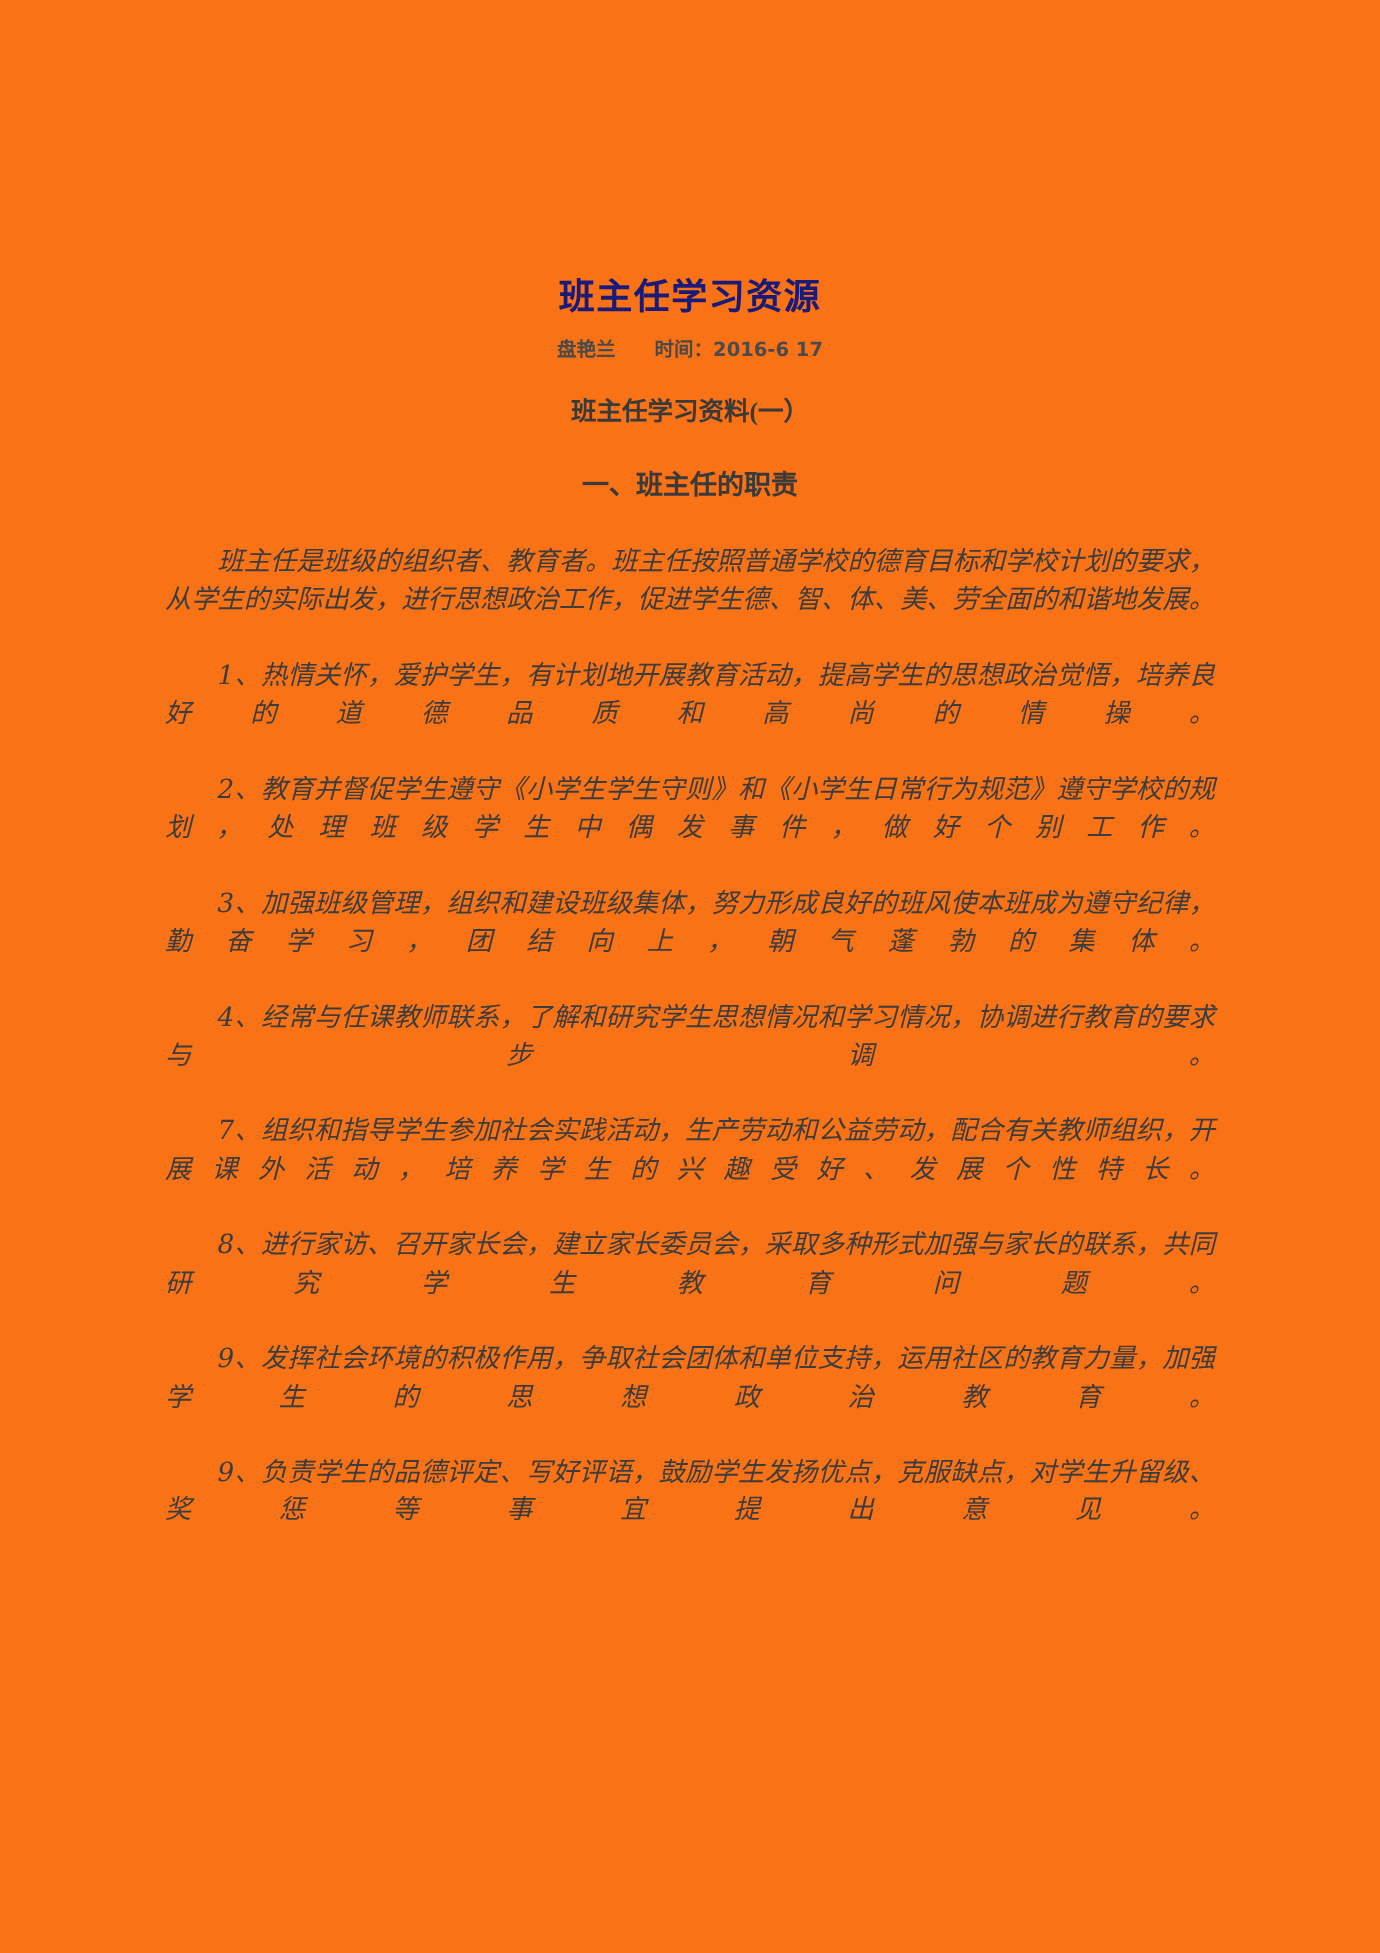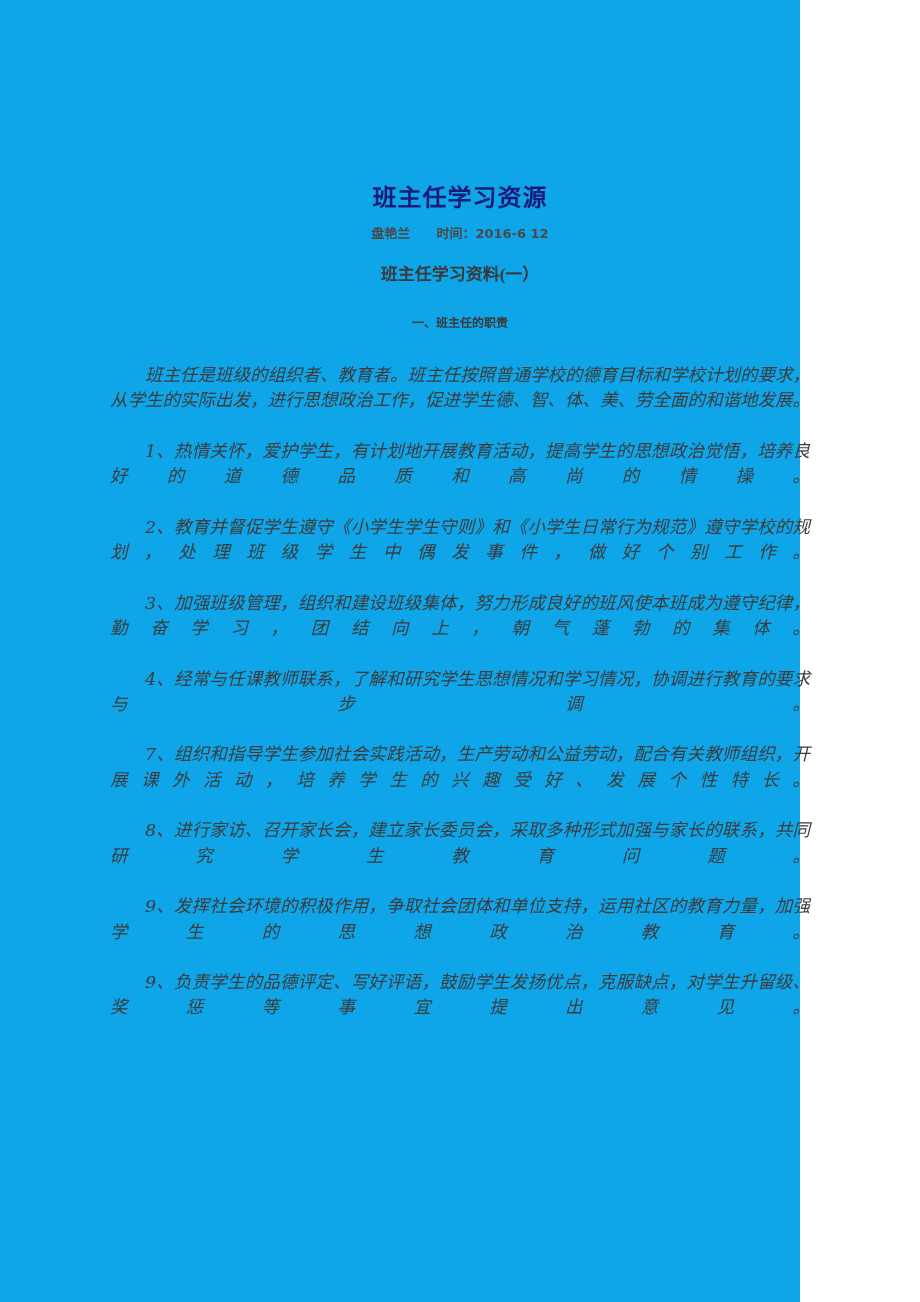--- a/index.html
+++ b/index.html
@@ -13,25 +13,25 @@
     width: 920px;
     height: 1302px;
     overflow: hidden;
     font-family: "DejaVu Serif", "Liberation Serif", serif;
     color: #3a3a3a;
     -webkit-font-smoothing: antialiased;
   }
 
   .page {
     position: relative;
-    width: 800px;
+    width: 920px;
     height: 1302px;
     box-sizing: border-box;
     padding: 0;
-    background: #0ea5e9;
+    background: #f97316;
   }
 
   
   .content {
     position: absolute;
     left: 110px;
     top: 0;
     width: 700px;
   }
 
@@ -73,21 +73,21 @@
     line-height: 24px;
     color: #3a3a3a;
   }
 
   
   .section-heading {
     margin: 0;
     text-align: center;
     font-family: "DejaVu Serif", "Liberation Serif", serif;
     font-weight: bold;
-    font-size: 12px;
+    font-size: 18px;
     line-height: 25px;
     color: #3a3a3a;
   }
   .section-heading.first { padding-top: 24px; }
   .section-heading.second { padding-top: 57px; }
 
   
   .body-block {
     margin: 0;
     padding: 0;
@@ -115,21 +115,21 @@
   }
 </style>
 </head>
 <body>
 
 <div class="page">
   <div class="content">
 
     <h1 class="doc-title">班主任学习资源</h1>
 
-    <div class="byline"><span>盘艳兰</span><span class="sep"></span><span>时间：</span><span>2016-6 12</span></div>
+    <div class="byline"><span>盘艳兰</span><span class="sep"></span><span>时间：</span><span>2016-6 17</span></div>
 
     <h2 class="sub-title">班主任学习资料(一）</h2>
 
     <h3 class="section-heading first">一、班主任的职责</h3>
 
     <div class="body-block lead">
       <p class="para">班主任是班级的组织者、教育者。班主任按照普通学校的德育目标和学校计划的要求，从学生的实际出发，进行思想政治工作，促进学生德、智、体、美、劳全面的和谐地发展。</p>
       <p class="para">1、热情关怀，爱护学生，有计划地开展教育活动，提高学生的思想政治觉悟，培养良好的道德品质和高尚的情操。</p>
       <p class="para">2、教育并督促学生遵守《小学生学生守则》和《小学生日常行为规范》遵守学校的规划，处理班级学生中偶发事件，做好个别工作。</p>
       <p class="para">3、加强班级管理，组织和建设班级集体，努力形成良好的班风使本班成为遵守纪律，勤奋学习，团结向上，朝气蓬勃的集体。</p>

